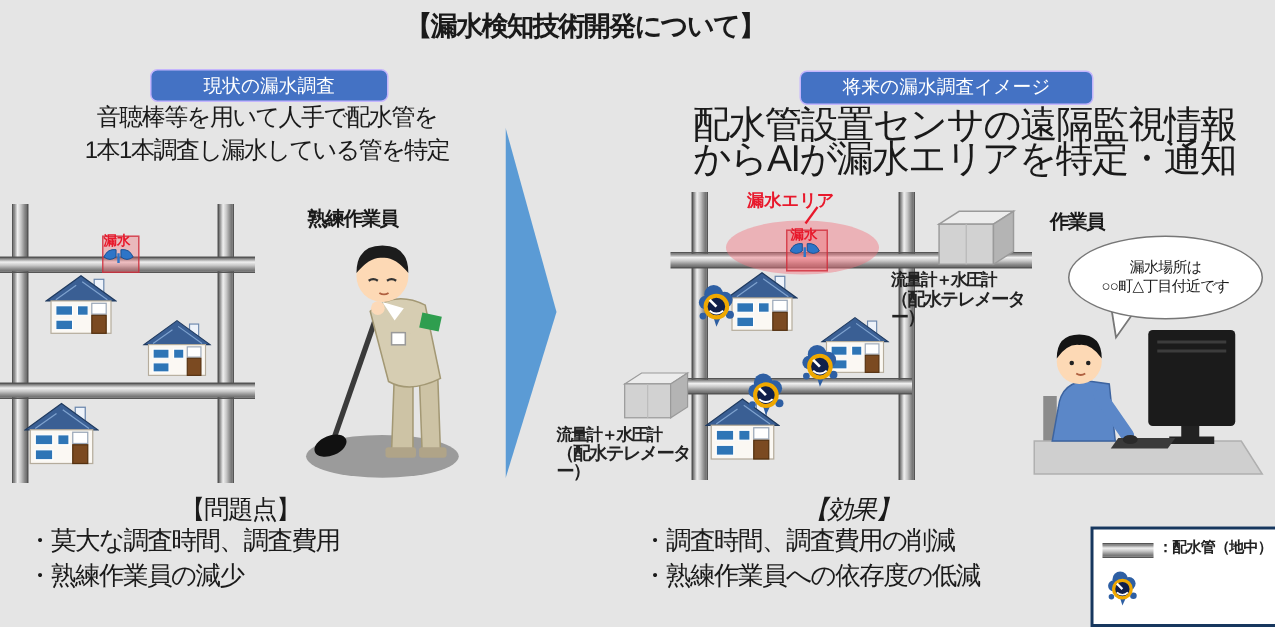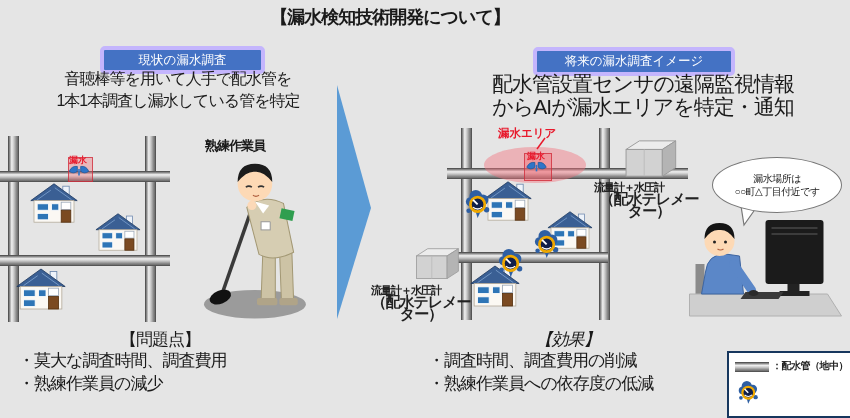--- a/index.html
+++ b/index.html
@@ -1,31 +1,31 @@
 <!DOCTYPE html>
 <html><head>
 <meta charset="utf-8">
 <style>
   html,body{margin:0;padding:0;background:#fff;}
   .stage{position:relative;width:850px;height:418px;background:#e5e5e5;overflow:hidden;
          font-family:"Liberation Sans","DejaVu Sans",sans-serif;color:#1a1a1a;}
   .abs{position:absolute;}
   .title{top:5px;left:0;width:780px;text-align:center;font-size:18px;font-weight:bold;letter-spacing:-1px;}
-  .badge{background:#4472c4;border:4px solid #c4b5fd;border-radius:5px;color:#fff;
+  .badge{background:#4472c4;border:1px solid #c4b5fd;border-radius:5px;color:#fff;
          font-size:12.5px;display:flex;align-items:center;justify-content:center;}
   .desc{text-align:center;line-height:22px;letter-spacing:-1px;}
   .pipe-h{background:linear-gradient(to bottom,#6e6e6e,#f0f0f0 30%,#c7c7c7 55%,#8a8a8a 82%,#6b6b6b);
           border-top:1px solid #555;border-bottom:1px solid #555;}
   .pipe-v{background:linear-gradient(to right,#6e6e6e,#f0f0f0 30%,#c7c7c7 55%,#8a8a8a 82%,#6b6b6b);
           border-left:1px solid #555;border-right:1px solid #555;}
   .red{color:#e8192c;}
   .leak-hl{background:rgba(240,100,110,.35);border:1px solid rgba(205,40,55,.75);}
   .ellipse{background:rgba(242,115,126,.45);border-radius:50%;}
   .sensor-label{font-size:11px;font-weight:bold;line-height:12px;letter-spacing:-1px;color:#222;}
-  .sensor-label .sub{font-size:15px;font-weight:bold;text-align:center;}
+  .sensor-label .sub{font-size:12px;font-weight:bold;}
   .section-title{font-size:17px;text-align:center;letter-spacing:-1px;}
   .bullet{font-size:17px;letter-spacing:-1px;line-height:22px;}
   .legend{border:2px solid #17375e;background:#fff;padding-left:24px;}
   .legend-text{font-size:10px;font-weight:bold;letter-spacing:-0.5px;line-height:12px;color:#222;}
   .bubble{background:#fff;border:1.5px solid #777;border-radius:50%;display:flex;flex-direction:column;
           align-items:center;justify-content:center;font-size:10px;line-height:13px;letter-spacing:-0.5px;z-index:5;}
   .worker-label{font-size:13px;font-weight:bold;letter-spacing:-1px;}
   svg{display:block;}
 </style>
 </head>
@@ -125,21 +125,21 @@
     </svg>
   </div>
 
   <svg class="abs" style="left:337px;top:85px;" width="36" height="234" viewBox="0 0 36 234">
     <polygon points="0,0 34,123 0,234" fill="#5b9bd5"></polygon>
   </svg>
 
   <div class="abs badge" style="left:533px;top:47px;width:194px;height:21px;">
     <span>将来の漏水調査イメージ</span>
   </div>
-  <div class="abs desc" style="left:448px;top:72px;width:390px;font-size:21px;line-height:23px;">
+  <div class="abs desc" style="left:448px;top:72px;width:390px;font-size:25px;line-height:23px;">
     <div>配水管設置センサの遠隔監視情報</div>
     <div>からAIが漏水エリアを特定・通知</div>
   </div>
 
   <div class="abs pipe-v" style="left:461px;top:128px;width:9px;height:192px;"></div>
   <div class="abs pipe-v" style="left:599px;top:128px;width:9px;height:192px;"></div>
   <div class="abs pipe-h" style="left:447px;top:168px;width:241px;height:9px;"></div>
   <div class="abs pipe-h" style="left:447px;top:252px;width:161px;height:9px;"></div>
 
   <div class="abs ellipse" style="left:484px;top:147px;width:102px;height:36px;border:none;"></div>
@@ -259,20 +259,21 @@
 
   <div class="abs sensor-label" style="left:594px;top:181px;width:110px;">
     <div>流量計＋水圧計</div>
     <div class="sub">（配水テレメーター）</div>
   </div>
   <div class="abs sensor-label" style="left:371px;top:284px;width:100px;">
     <div>流量計＋水圧計</div>
     <div class="sub">（配水テレメーター）</div>
   </div>
 
+  <div class="abs worker-label" style="left:700px;top:139px;width:120px;">作業員</div>
   <div class="abs bubble" style="left:712px;top:157px;width:128px;height:54px;">
     <div>漏水場所は</div>
     <div>○○町△丁目付近です</div>
   </div>
   <svg class="abs" style="left:738px;top:205px;z-index:4;" width="20" height="22" viewBox="0 0 20 22">
     <polygon points="3,1 18,3 6,20" fill="#fff" stroke="#777" stroke-width="1.2"></polygon>
   </svg>
   <div class="abs" style="left:686px;top:212px;width:158px;height:110px;">
     <svg viewBox="0 0 155 110" width="100%" height="100%">
       <rect x="8" y="52" width="9" height="44" fill="#8b8b8b"></rect>

